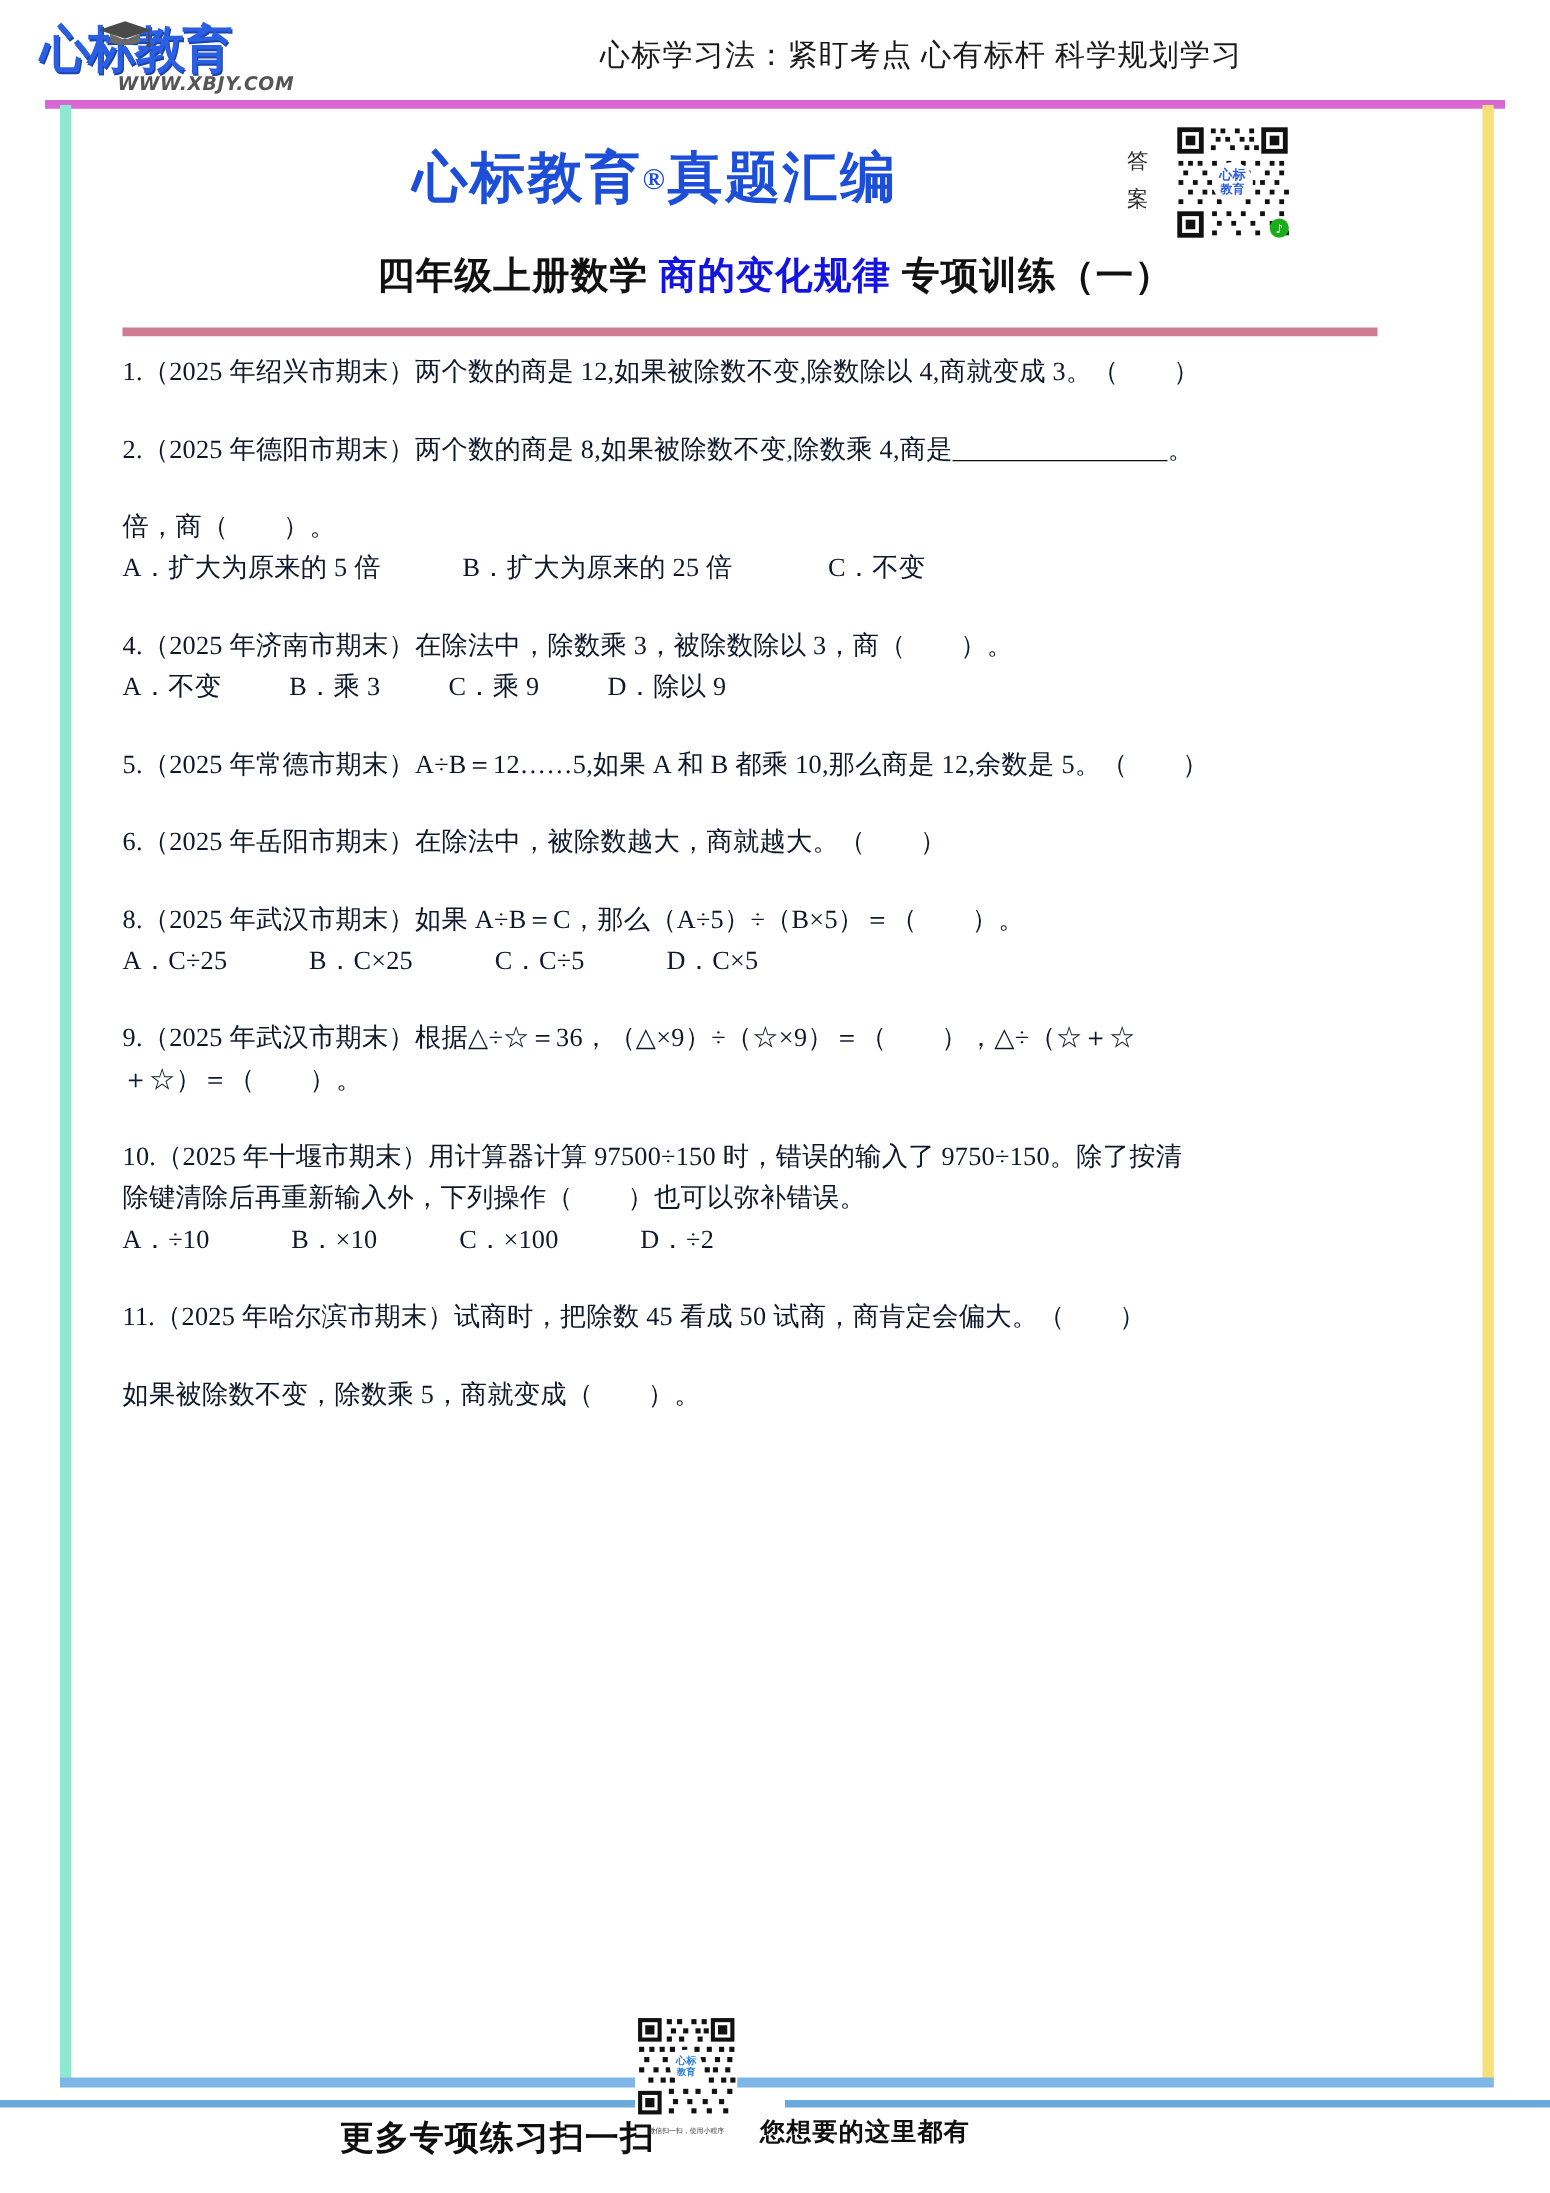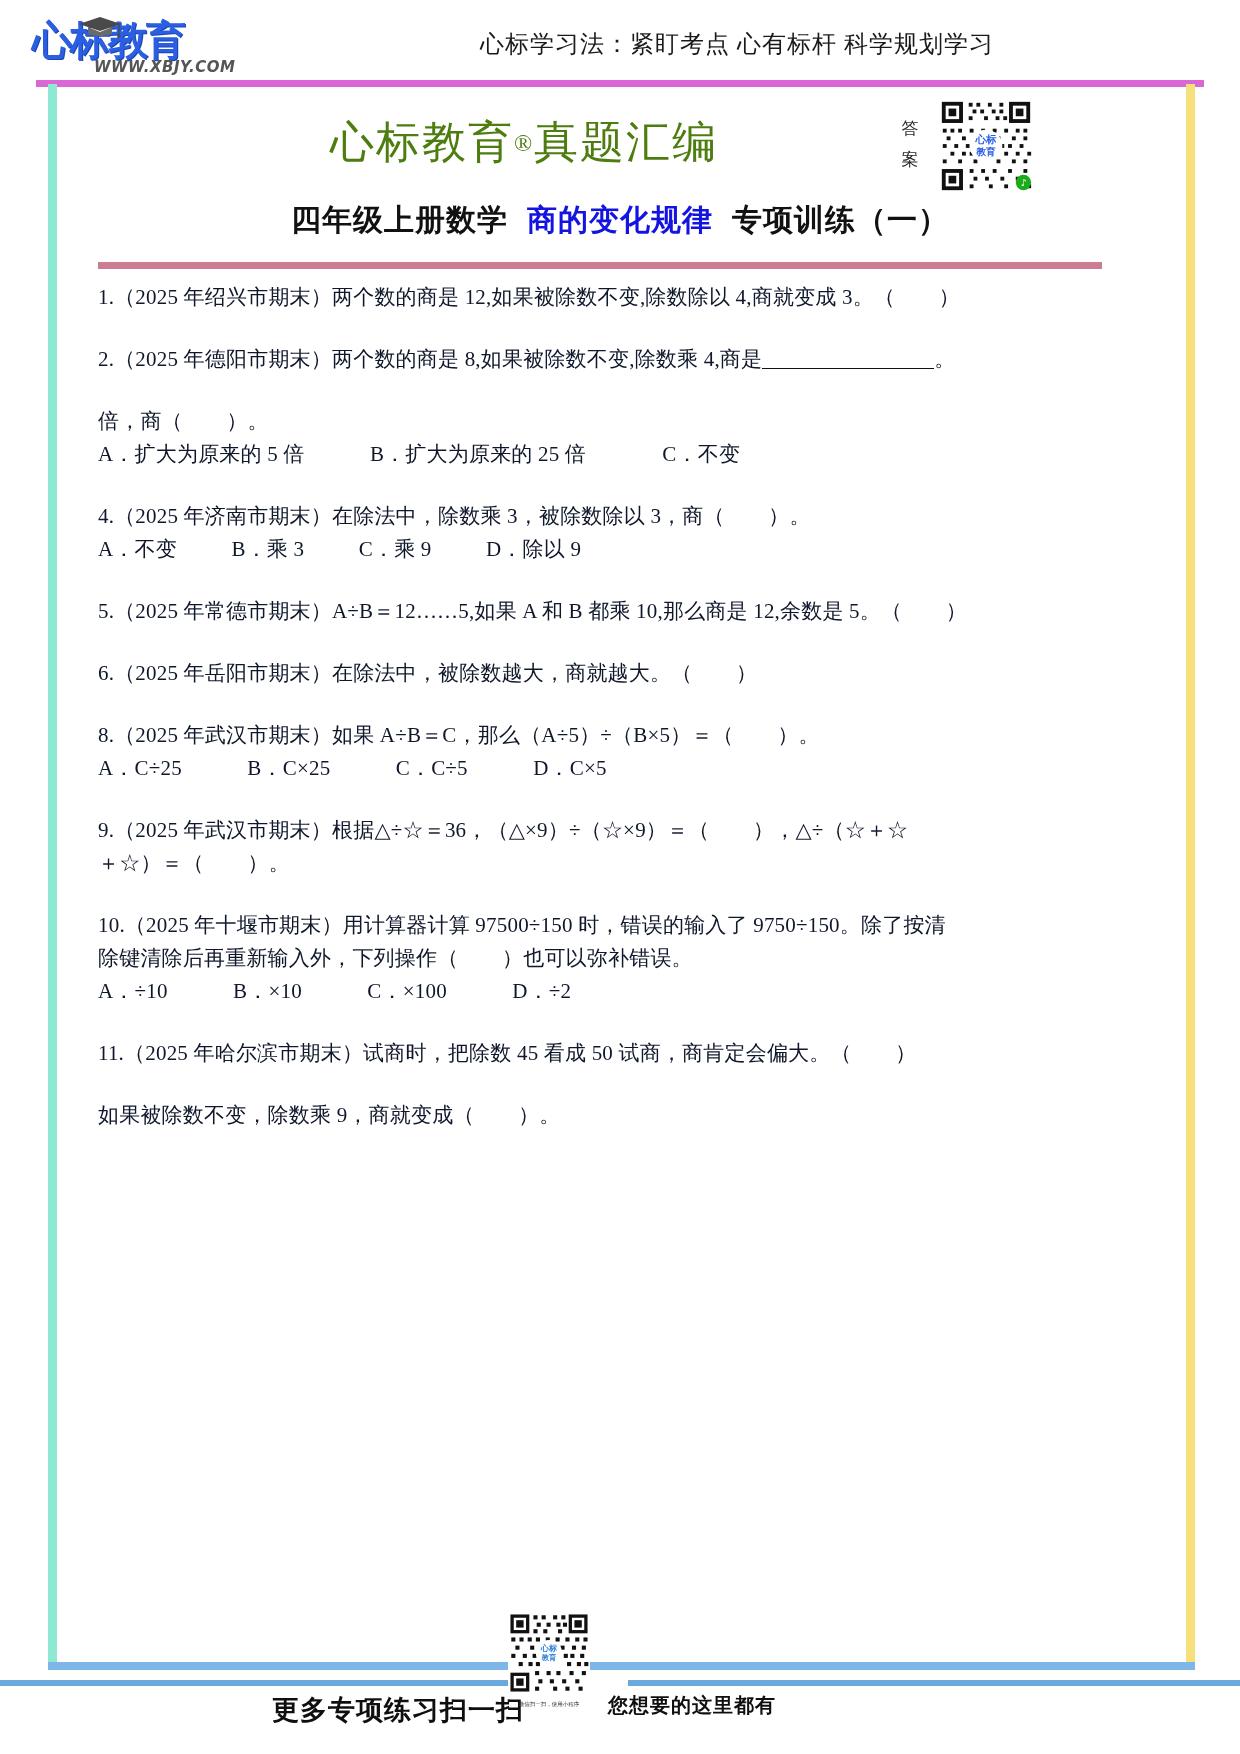--- a/index.html
+++ b/index.html
@@ -85,24 +85,24 @@
     background: #7fb6e8;
   }
 
   
   #doc-title {
     position: absolute;
     left: 0; top: 113px;
     width: 1048px;
     text-align: center;
     font-family: "Liberation Serif", serif;
-    font-weight: normal;
+    font-weight: bold;
     font-size: 44px;
     letter-spacing: 2px;
-    color: #4d7c0f;
+    color: #1d4ed8;
   }
   #doc-title .reg { font-size: 24px; vertical-align: 6px; }
 
   #answer-label {
     position: absolute;
     left: 895px; top: 113px;
     width: 30px;
     font-size: 17px;
     line-height: 31px;
     text-align: center;
@@ -112,21 +112,21 @@
     position: absolute;
     left: 938px; top: 98px;
     width: 96px; height: 96px;
   }
 
   #doc-subtitle {
     position: absolute;
     left: 0; top: 200px;
     width: 1240px;
     text-align: center;
-    font-family: Liberation Mono, monospace;
+    font-family: Liberation Serif, serif;
     font-weight: bold;
     font-size: 30px;
     letter-spacing: 1px;
     white-space: nowrap;
   }
   #doc-subtitle .hl { color: #1414e0; }
   #doc-subtitle .pl { color: #111; }
 
   #rule-rose {
     position: absolute;
@@ -358,21 +358,21 @@
     </div>
     <div class="q">
       <div class="line">10.（2025 年十堰市期末）用计算器计算 97500÷150 时，错误的输入了 9750÷150。除了按清</div>
       <div class="line">除键清除后再重新输入外，下列操作（        ）也可以弥补错误。</div>
       <div class="opts">A．÷10            B．×10            C．×100            D．÷2</div>
     </div>
     <div class="q">
       <div class="line">11.（2025 年哈尔滨市期末）试商时，把除数 45 看成 50 试商，商肯定会偏大。（        ）</div>
     </div>
     <div class="q">
-      <div class="line">如果被除数不变，除数乘 9，商就变成（        ）。</div>
+      <div class="line">如果被除数不变，除数乘 5，商就变成（        ）。</div>
     </div>
   </div>
 
 <div id="footer-rule-left"></div>
 <div id="footer-rule-right"></div>
 <div id="footer-text-left">更多专项练习扫一扫</div>
 <div id="footer-text-right">您想要的这里都有</div>
 
 <div id="qr-footer">
   <svg class="qr-svg" viewBox="0 0 100 100" width="82" height="82">

